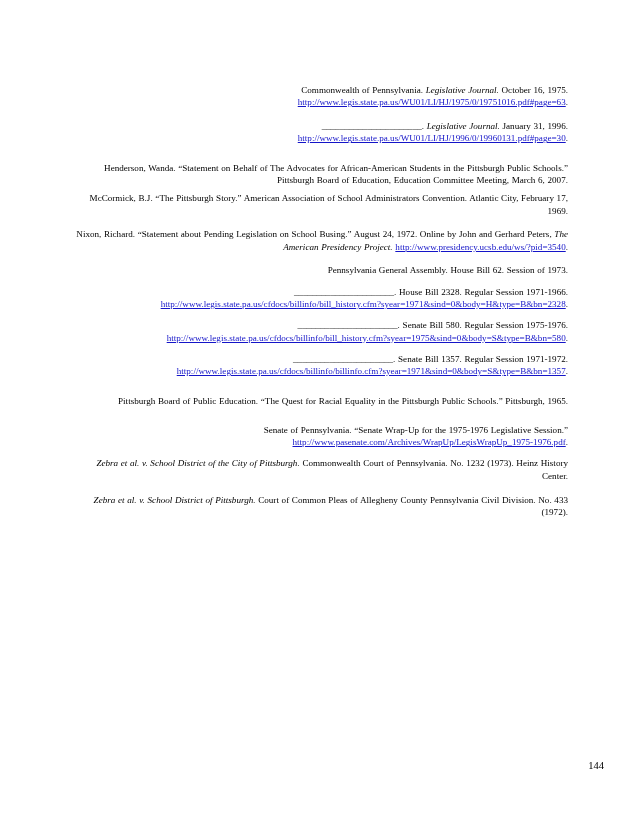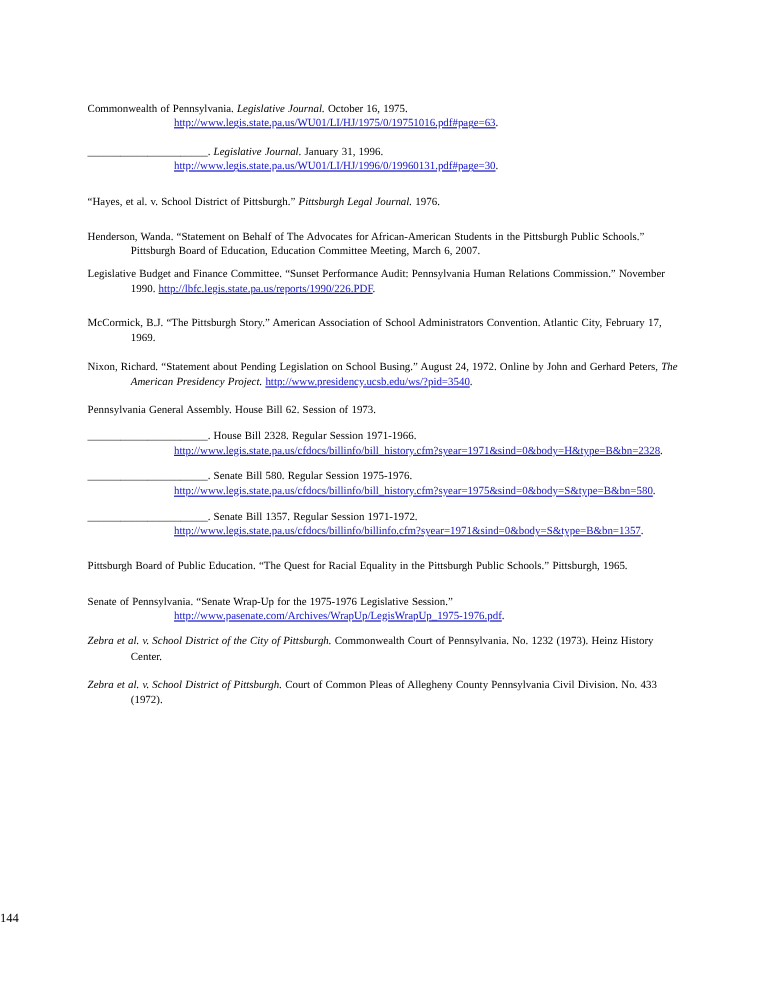--- a/index.html
+++ b/index.html
@@ -23,21 +23,21 @@
   }
   .content {
     position: absolute;
     left: 73px;
     top: 84px;
     width: 495px;
   }
   .entry {
     font-size: 9.1px;
     line-height: 12.3px;
-    text-align: left;
+    text-align: right;
     padding-left: 36px;
     text-indent: -36px;
     margin: 0 0 11.5px 0;
     word-spacing: 0.4px;
   }
   .entry.gap-lg {
     margin-bottom: 17px;
   }
   .entry.gap-xl {
     margin-bottom: 6px;
@@ -62,21 +62,21 @@
   .urlline {
     display: block;
     padding-left: 36px;
     text-indent: 0;
   }
   .pagenum {
     position: absolute;
     left: 0;
     top: 760px;
     width: 604px;
-    text-align: left;
+    text-align: right;
     font-size: 10.5px;
     font-family: "Liberation Serif", "DejaVu Serif", serif;
     color: #000000;
   }
 </style>
 </head>
 <body>
 
 <div class="page">
   <div class="content">
@@ -88,38 +88,27 @@
       <span class="urlline"><a class="lnk">http://www.legis.state.pa.us/WU01/LI/HJ/1975/0/19751016.pdf#page=63</a><span>.</span></span>
     </p>
 
     <p class="entry gap-lg">
       <span class="rule">______________________.</span>
       <span class="it">Legislative Journal.</span>
       <span>January 31, 1996.</span>
       <span class="urlline"><a class="lnk">http://www.legis.state.pa.us/WU01/LI/HJ/1996/0/19960131.pdf#page=30</a><span>.</span></span>
     </p>
 
-    <p class="entry gap-lg">
-      <span>“Hayes, et al. v. School District of Pittsburgh.”</span>
-      <span class="it">Pittsburgh Legal Journal.</span>
-      <span>1976.</span>
-    </p>
 
     <p class="entry gap-xl">
       <span>Henderson, Wanda.</span>
       <span>“Statement on Behalf of The Advocates for African-American Students in the Pittsburgh Public Schools.”</span>
       <span>Pittsburgh Board of Education, Education Committee Meeting, March 6, 2007.</span>
     </p>
 
-    <p class="entry gap-lg">
-      <span>Legislative Budget and Finance Committee.</span>
-      <span>“Sunset Performance Audit: Pennsylvania Human Relations Commission.”</span>
-      <span>November 1990.</span>
-      <a class="lnk">http://lbfc.legis.state.pa.us/reports/1990/226.PDF</a><span>.</span>
-    </p>
 
     <p class="entry">
       <span>McCormick, B.J.</span>
       <span>“The Pittsburgh Story.”</span>
       <span>American Association of School Administrators Convention. Atlantic City, February 17, 1969.</span>
     </p>
 
     <p class="entry">
       <span>Nixon, Richard.</span>
       <span>“Statement about Pending Legislation on School Busing.”</span>

